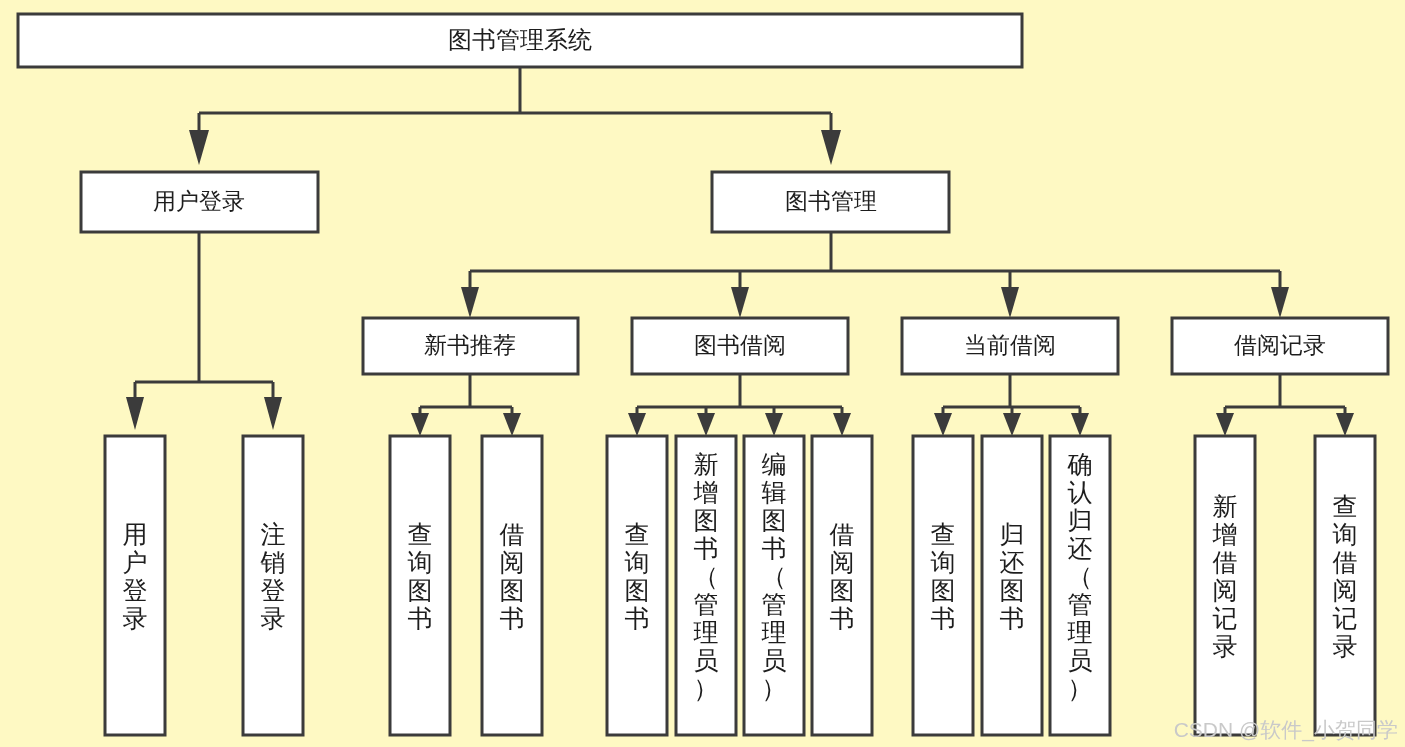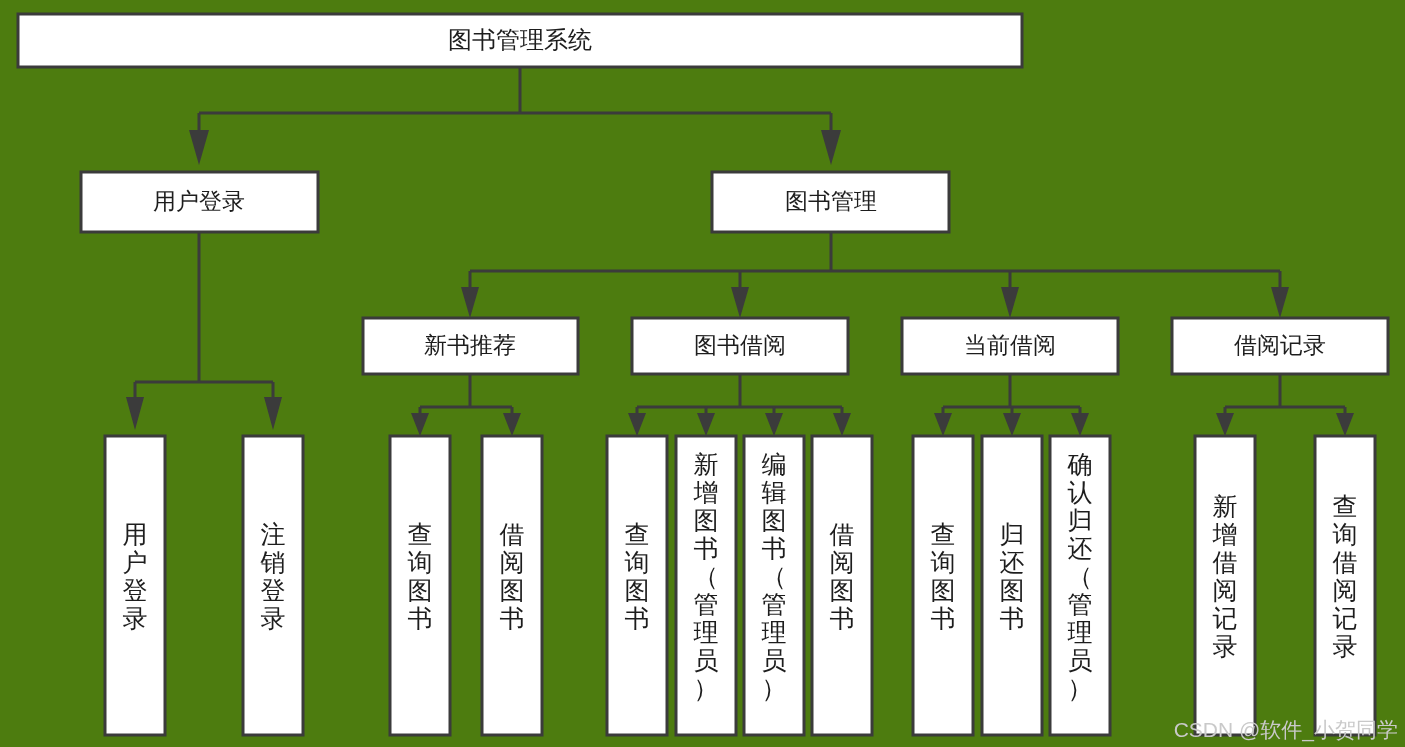--- a/index.html
+++ b/index.html
@@ -8,21 +8,21 @@
     padding: 0;
     background: #ffffff;
   }
   body {
     font-family: "Liberation Sans", "DejaVu Sans", sans-serif;
   }
   #diagram-root {
     position: relative;
     width: 1405px;
     height: 747px;
-    background: #4d7c0f;
+    background: #fef9c3;
     overflow: hidden;
   }
   svg#tree-svg {
     position: absolute;
     top: 0;
     left: 0;
     width: 1405px;
     height: 747px;
     display: block;
   }

